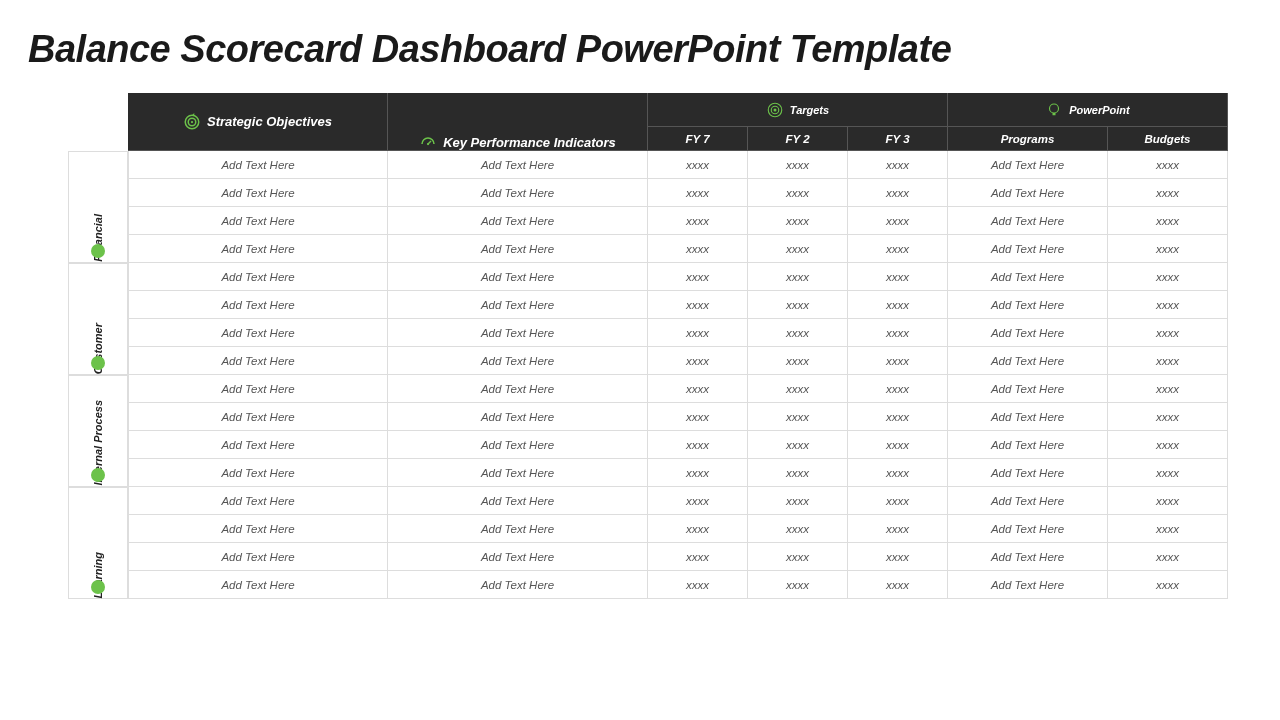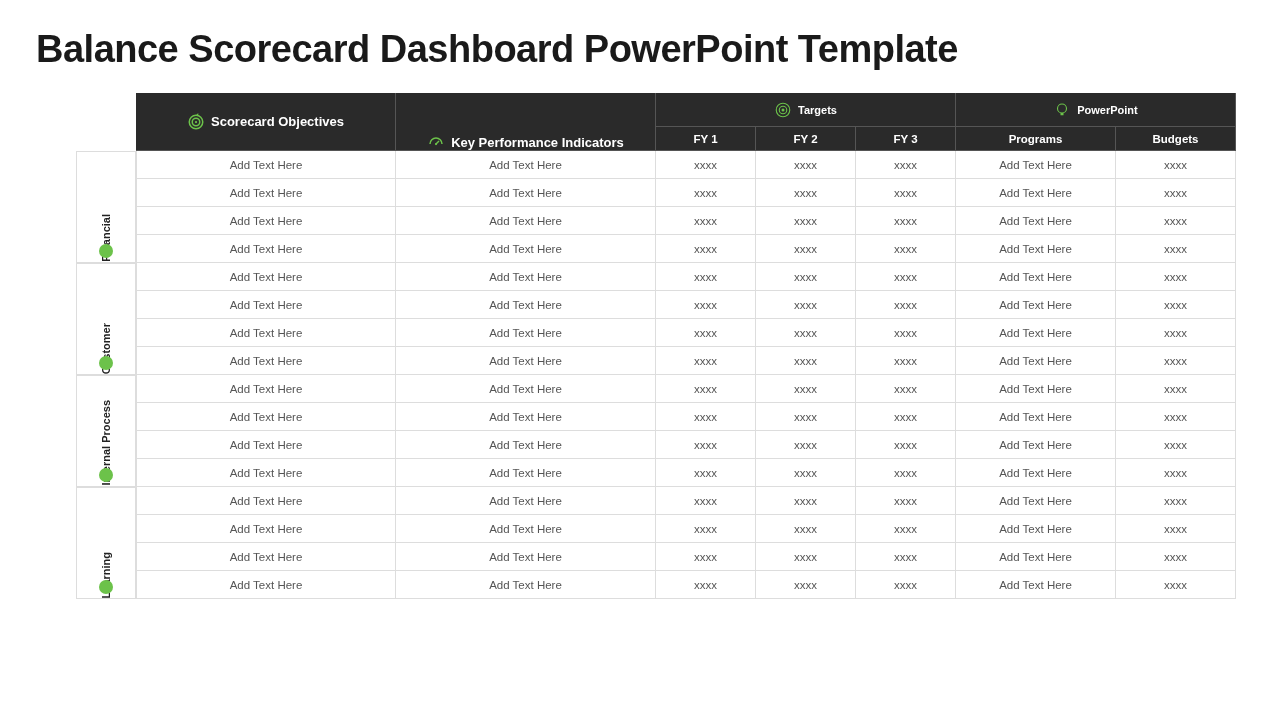--- a/index.html
+++ b/index.html
@@ -4,21 +4,22 @@
 <style>
   * { box-sizing: border-box; margin: 0; padding: 0; }
   body {
     font-family: "Segoe UI", Arial, sans-serif;
     background: #fff;
     width: 1280px;
     height: 720px;
     overflow: hidden;
   }
   .slide {
-    padding: 28px 32px 20px 36px;
+    padding: 28px 32px 20px 28px;
+    font-style: italic;
   }
   .title {
     font-size: 38px;
     font-weight: 700;
     color: #1a1a1a;
     margin-bottom: 22px;
     letter-spacing: -0.5px;
   }
   .scorecard {
     display: grid;
@@ -93,21 +94,21 @@
   <div class="scorecard" id="scorecard">
 
     <div class="corner" style="grid-row: span 2;"></div>
     <div class="hcell tall" style="grid-row: span 2;">
       <svg class="ico" viewBox="0 0 24 24">
           <circle cx="12" cy="12" r="9" fill="none" stroke="#6cc24a" stroke-width="2"></circle>
           <circle cx="12" cy="12" r="5" fill="none" stroke="#6cc24a" stroke-width="2"></circle>
           <circle cx="12" cy="12" r="1.5" fill="#6cc24a"></circle>
           <path d="M12 3 L15 0 L15 3 L18 3 Z" fill="#6cc24a"></path>
         </svg>
-      <span>Scorecard Objectives</span>
+      <span>Strategic Objectives</span>
     </div>
     <div class="hcell tall" style="grid-row: span 2; align-items: flex-end;">
       <svg class="ico" viewBox="0 0 24 24">
           <path d="M4 16 A8 8 0 0 1 20 16" fill="none" stroke="#6cc24a" stroke-width="2"></path>
           <circle cx="12" cy="16" r="1.5" fill="#6cc24a"></circle>
           <line x1="12" y1="16" x2="16" y2="12" stroke="#6cc24a" stroke-width="2"></line>
         </svg>
       <span>Key Performance Indicators</span>
     </div>
     <div class="hcell group" style="grid-column: span 3;">
@@ -119,21 +120,21 @@
       <span>Targets</span>
     </div>
     <div class="hcell group" style="grid-column: span 2;">
       <svg class="ico" viewBox="0 0 24 24">
           <circle cx="12" cy="10" r="6" fill="none" stroke="#6cc24a" stroke-width="1.5"></circle>
           <rect x="10" y="16" width="4" height="3" fill="#6cc24a"></rect>
         </svg>
       <span>PowerPoint</span>
     </div>
 
-    <div class="hcell sub">FY 1</div>
+    <div class="hcell sub">FY 7</div>
     <div class="hcell sub">FY 2</div>
     <div class="hcell sub">FY 3</div>
     <div class="hcell sub">Programs</div>
     <div class="hcell sub">Budgets</div>
   <div class="sidecell" style="grid-row: span 4;">
         <span class="vtext">Financial</span>
         <span class="dot"></span>
       </div>
       <div class="bcell first">Add Text Here</div>
       <div class="bcell">Add Text Here</div>

